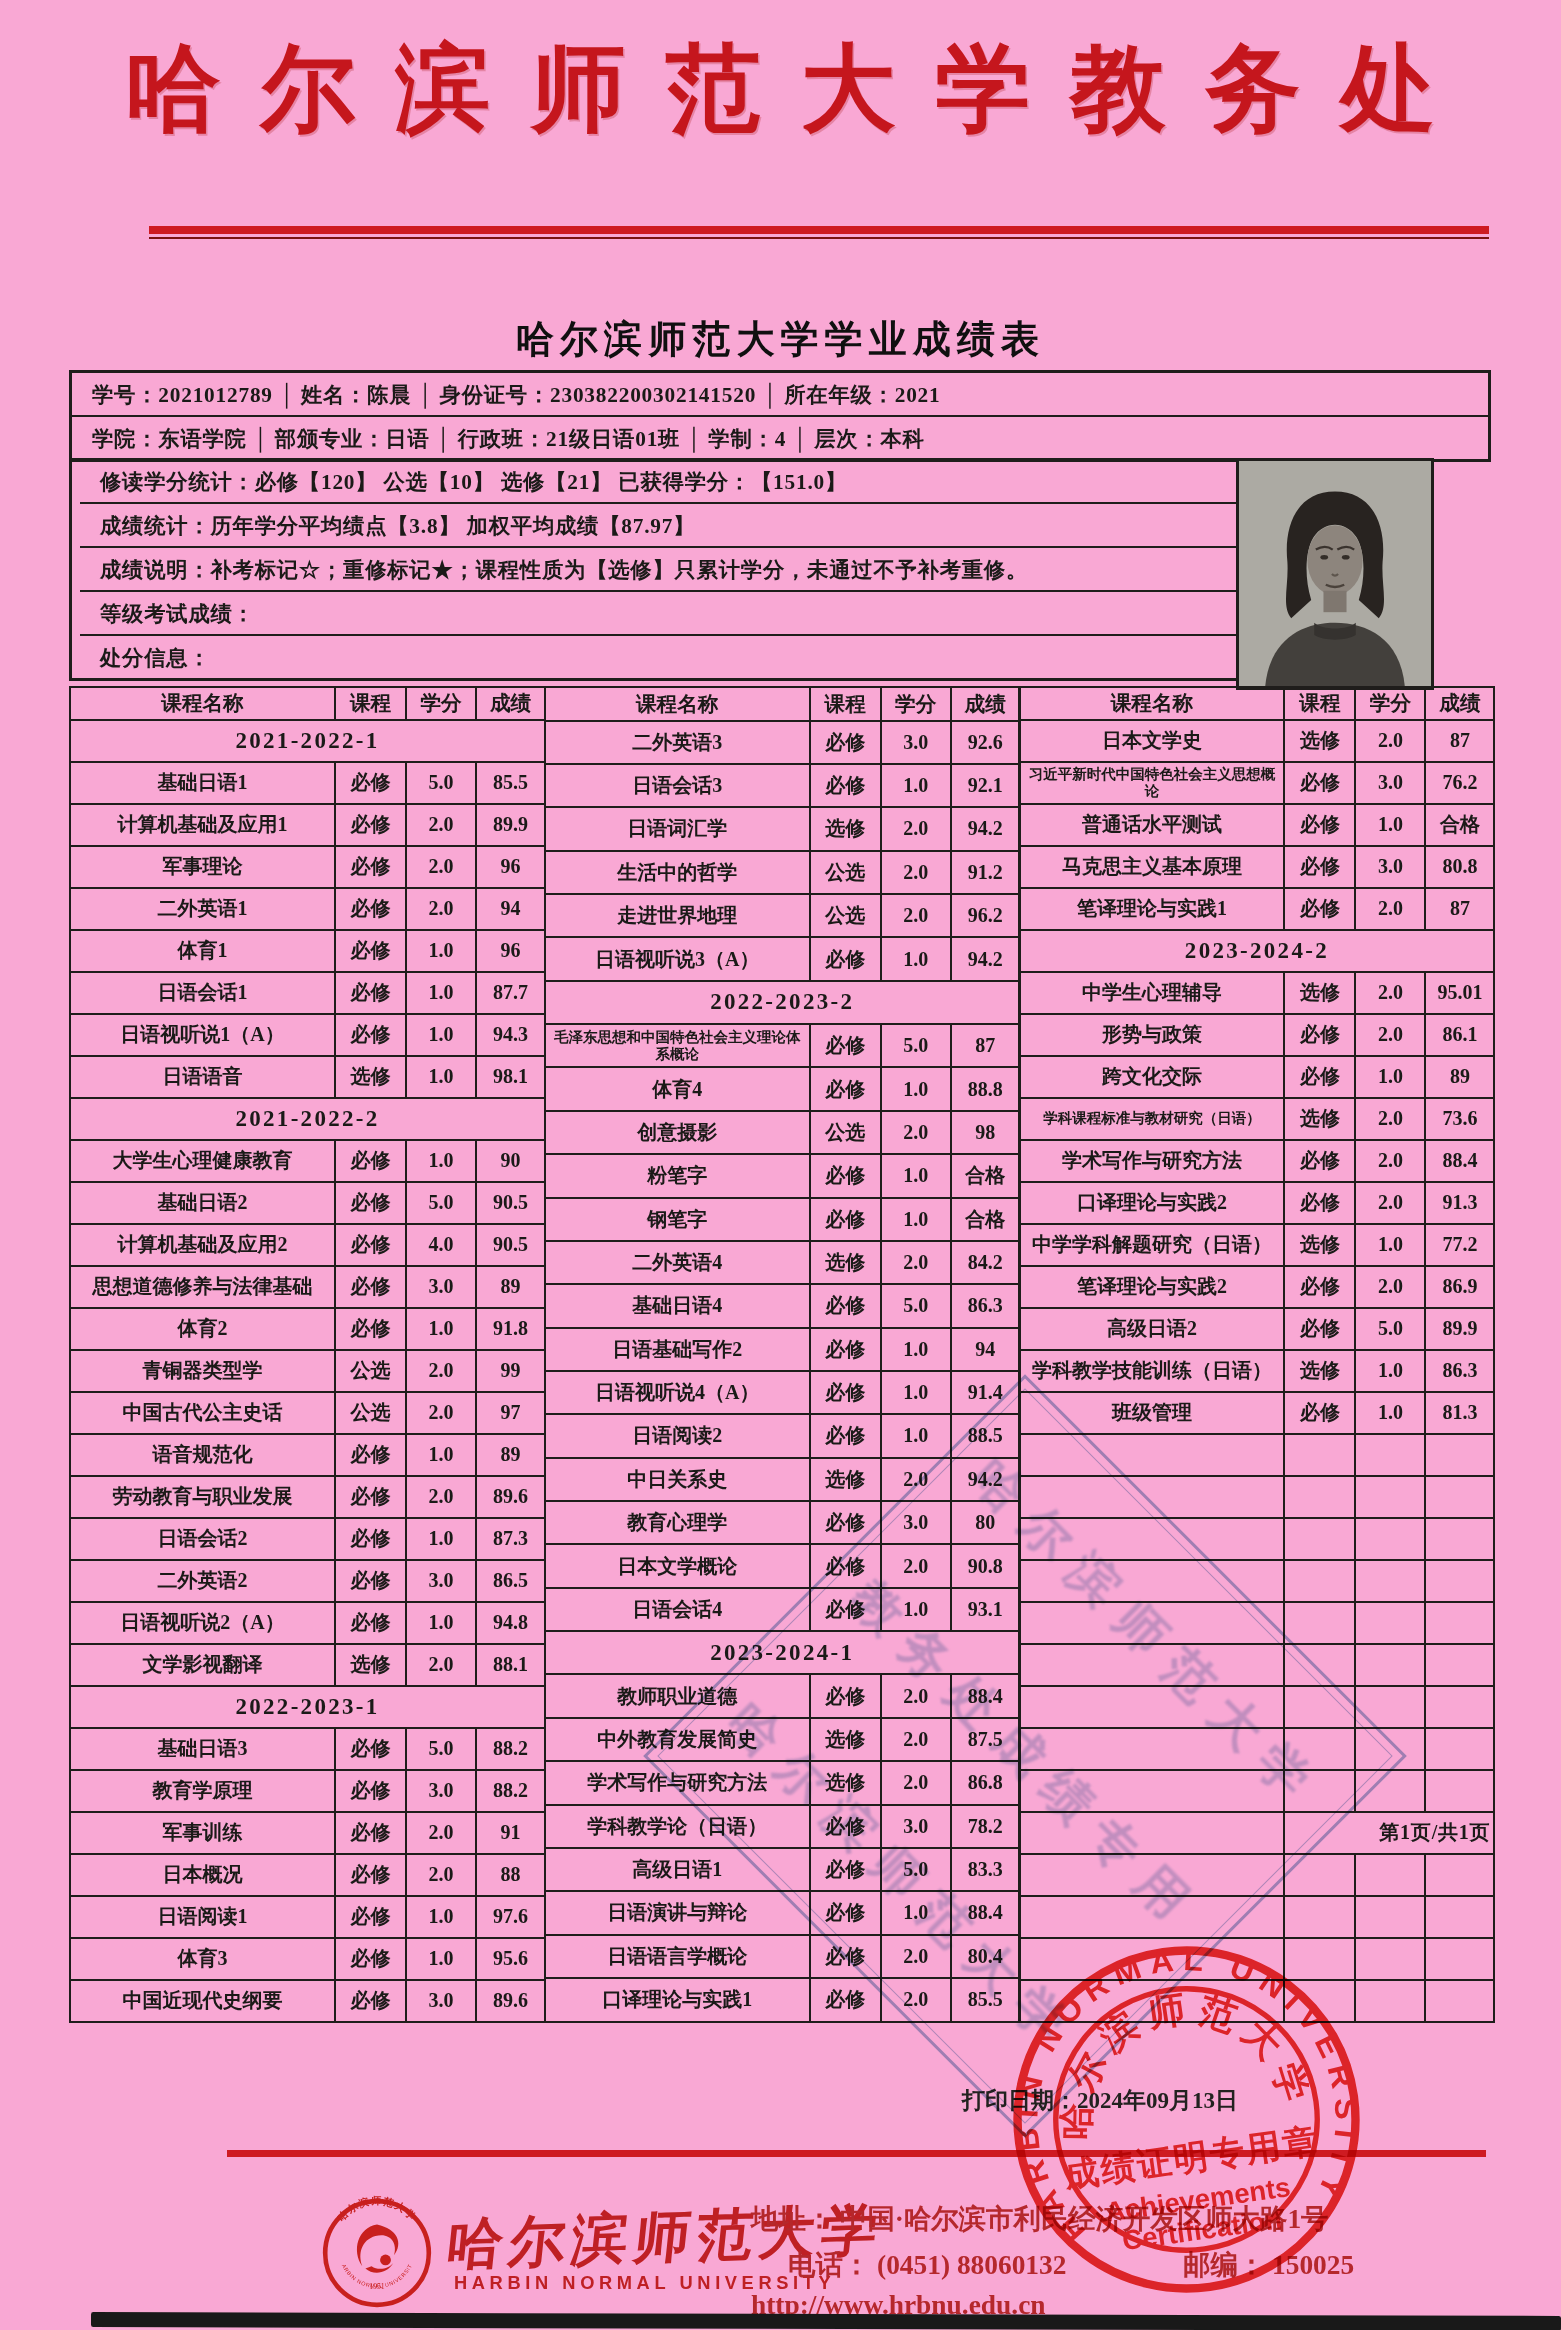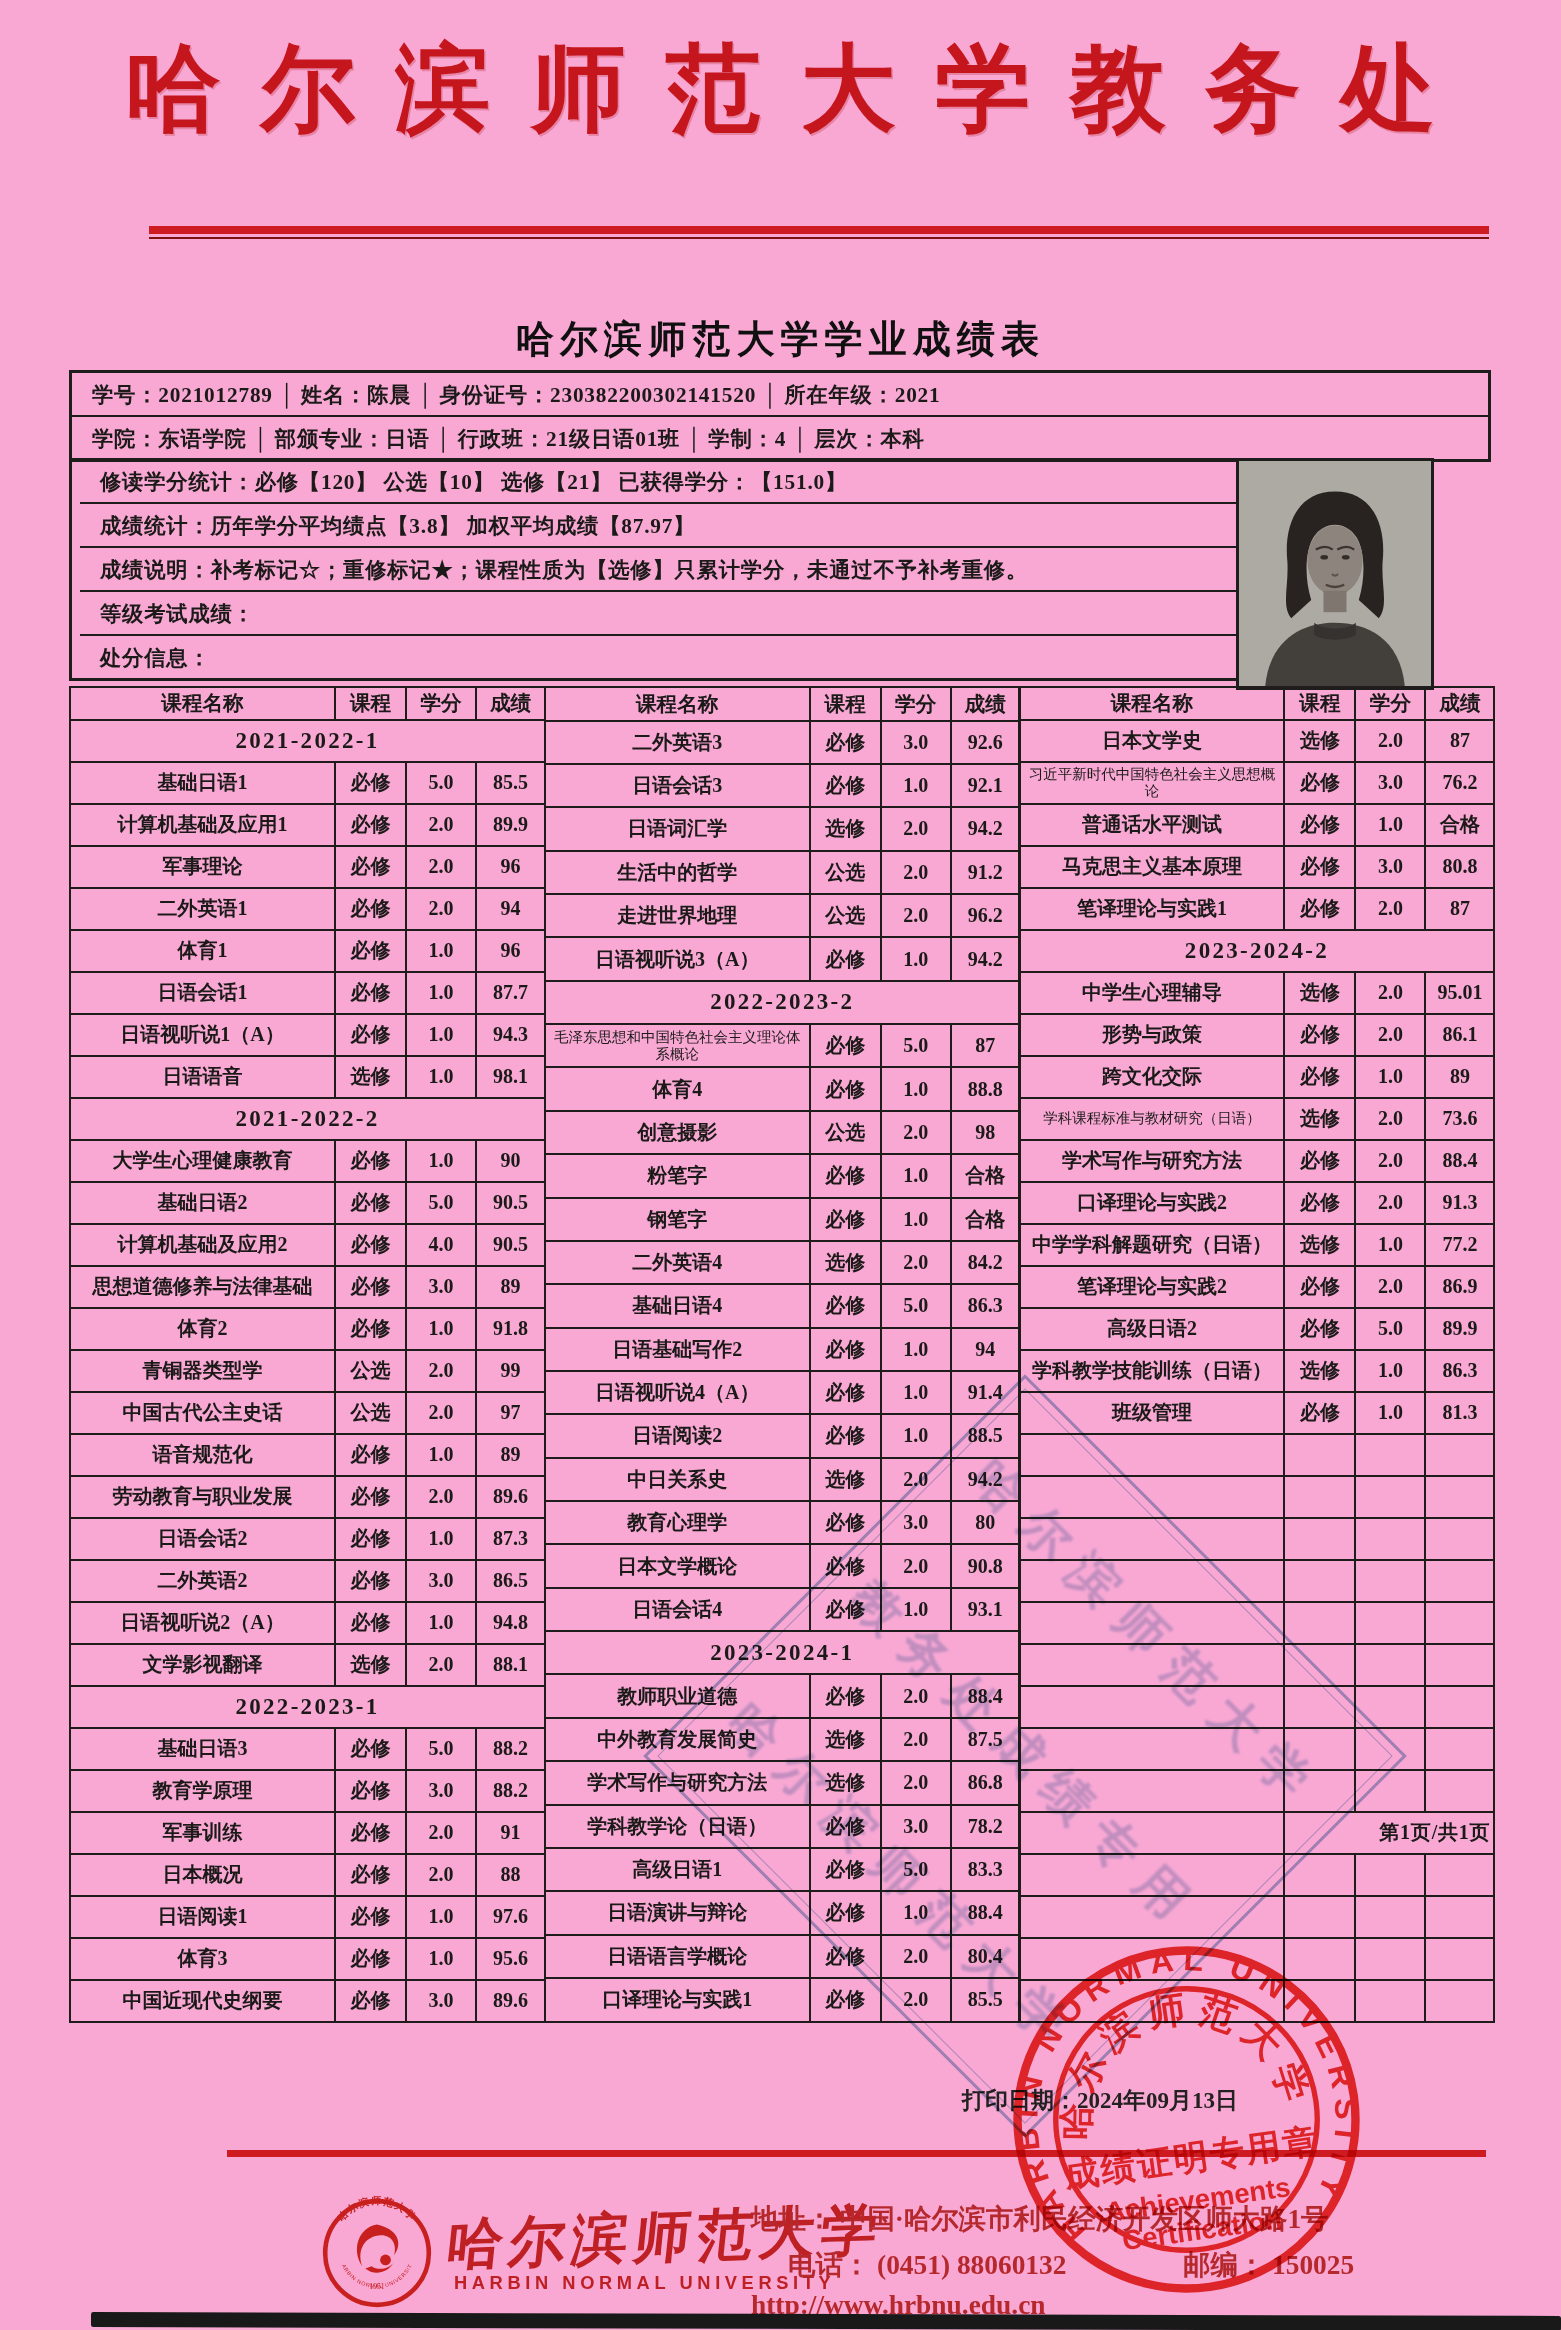--- a/index.html
+++ b/index.html
@@ -26,21 +26,21 @@
   
   .tables{position:absolute;left:69px;top:686px;display:flex;border-radius:28px;}
   table.ct{border-collapse:collapse;table-layout:fixed;width:476px;background:transparent;}
   table.ct:not(:first-child){margin-left:-2.3px;}
   .ct th,.ct td{border:2.3px solid #1f1d1b;text-align:center;vertical-align:middle;
     font-size:20px;font-weight:600;padding:0 3px;overflow:hidden;}
   .ct th{height:30.5px;font-size:20.6px;}
   .ct td{height:40px;}
   .ct td.sec{font-size:23px;letter-spacing:2.3px;font-weight:700;}
   .ct td.cname{line-height:1.15;}
-  .ct td.cname.sm{font-size:14.5px;font-weight:400;}
+  .ct td.cname.sm{font-size:14.5px;font-weight:700;}
   .ct td.page-cell{font-size:20px;letter-spacing:0.8px;text-align:right;}
   
   .watermark{position:absolute;left:755px;top:1486px;width:534px;height:534px;
     transform:rotate(45deg);border:3px solid rgba(88,138,180,.55);z-index:4;
     mix-blend-mode:multiply;pointer-events:none;}
   .watermark .inner{position:absolute;inset:6.9px;border:1.5px solid rgba(88,138,180,.45);
     display:flex;flex-direction:column;justify-content:space-around;align-items:center;overflow:hidden;}
   .watermark .wl{font-size:50px;letter-spacing:17px;color:rgba(88,138,180,.34);
     filter:blur(1.2px);white-space:nowrap;font-weight:700;}
   

